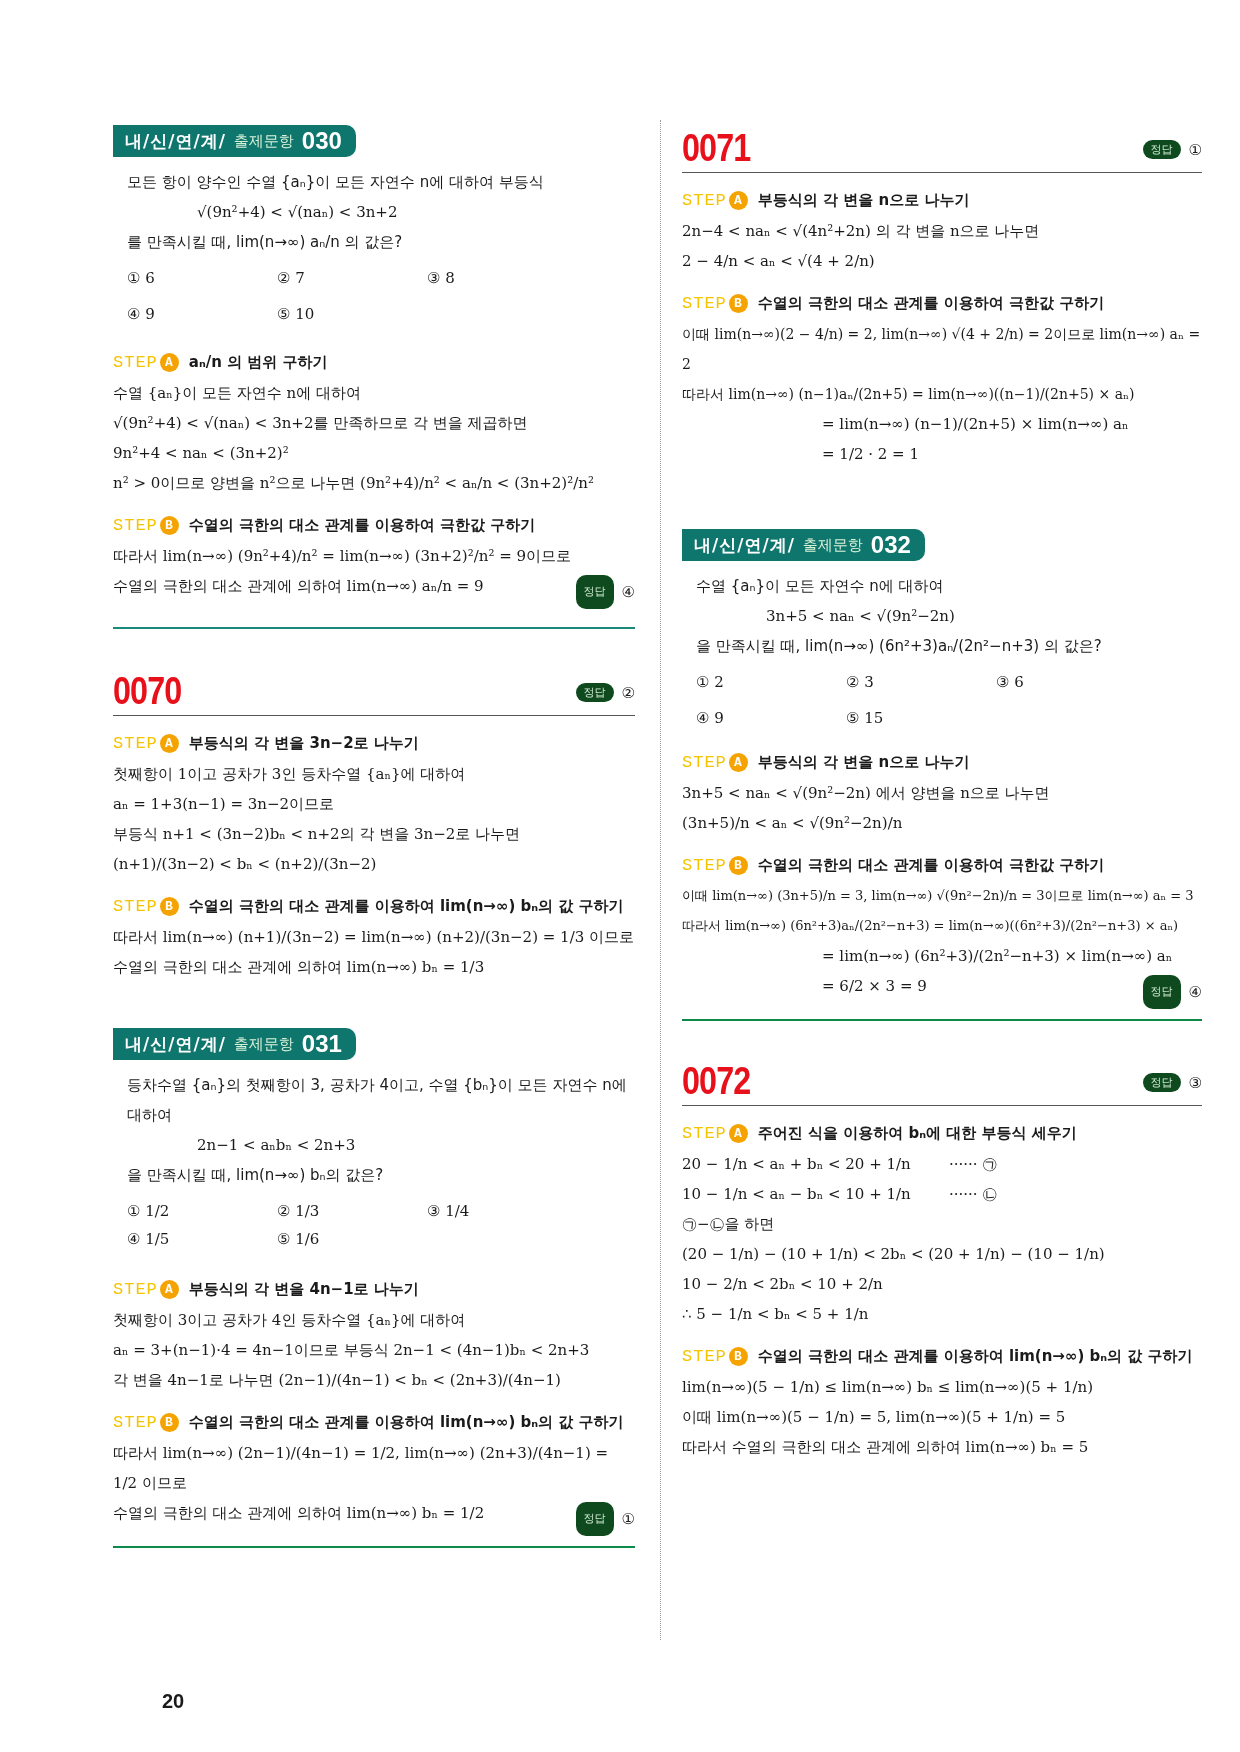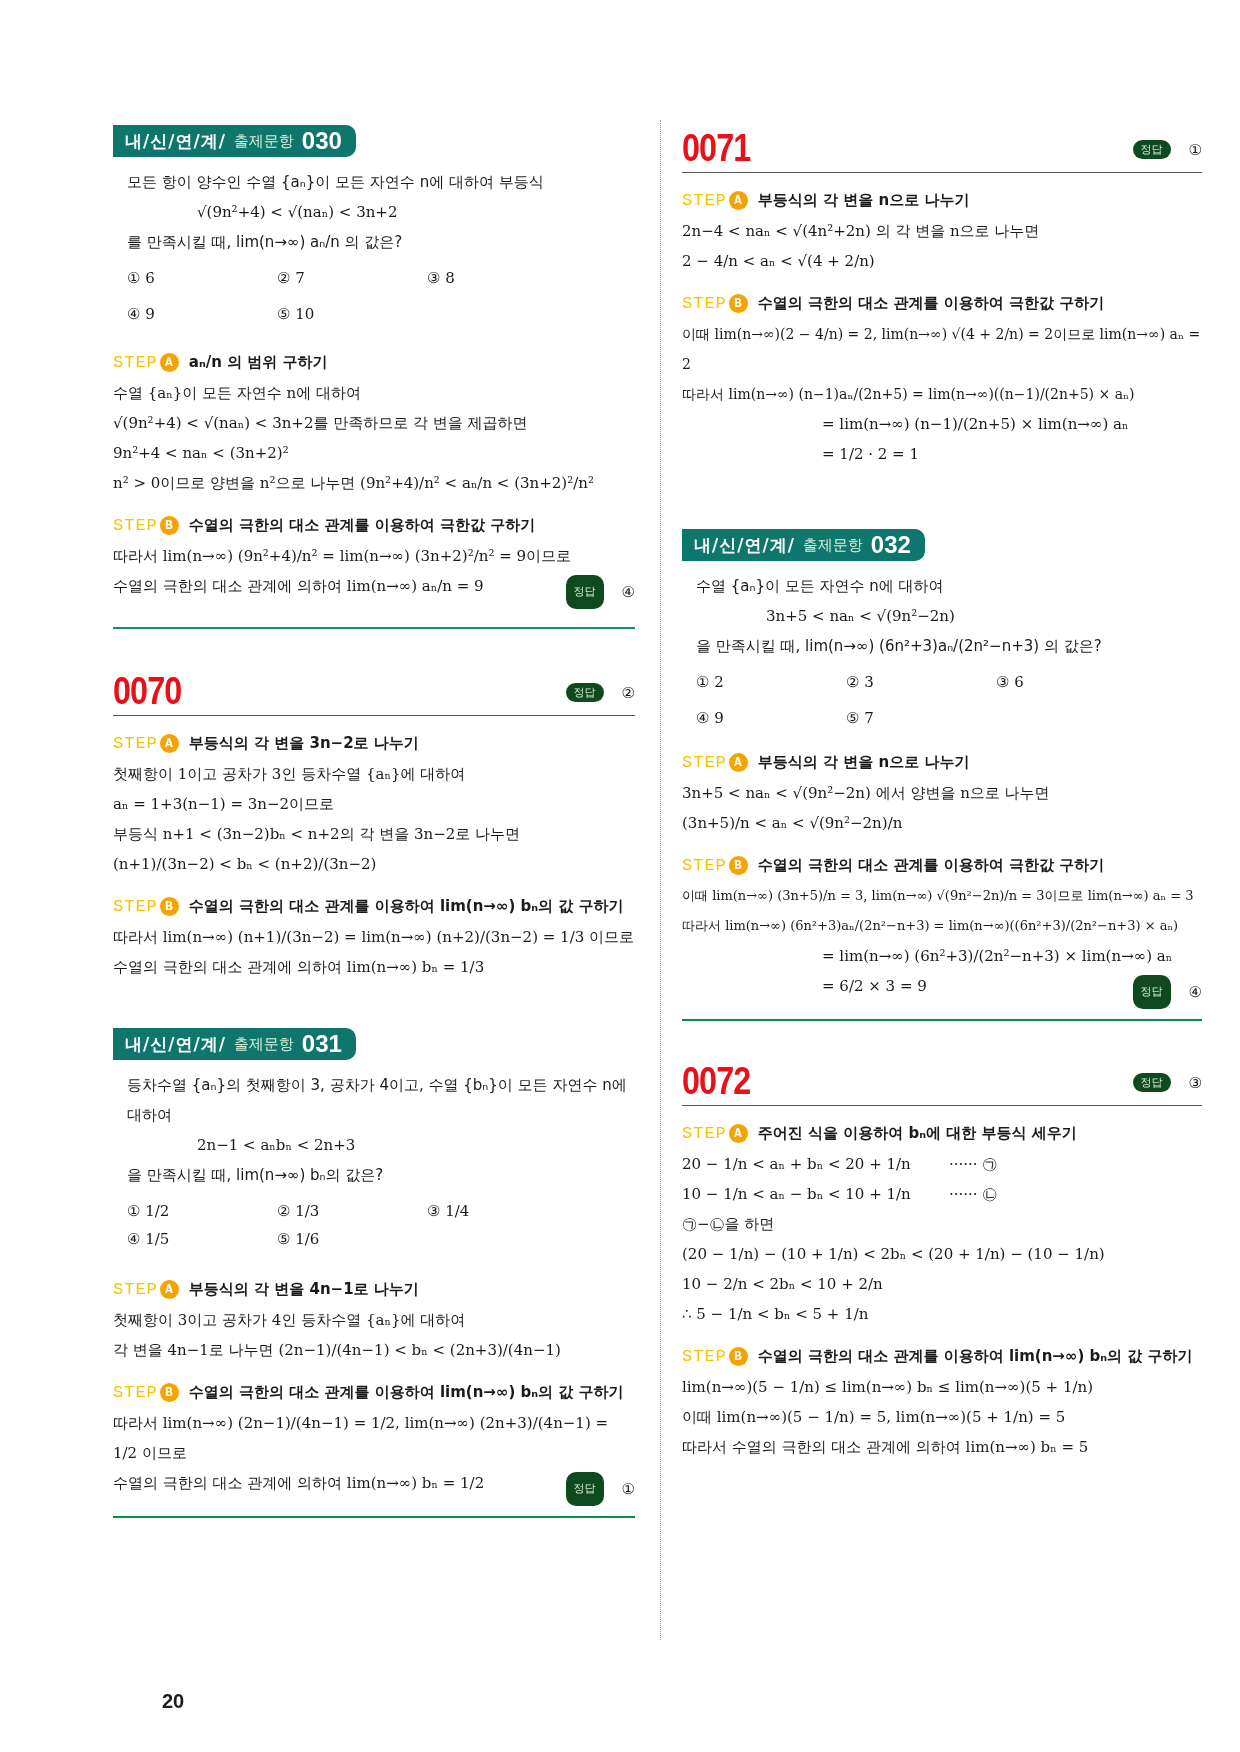--- a/index.html
+++ b/index.html
@@ -23,21 +23,21 @@
   .problem .center { padding-left:70px; }
   .choices { display:grid; grid-template-columns:150px 150px 150px; row-gap:18px; padding-left:14px; margin-top:12px; font-size:15px; }
 
   .step { display:flex; align-items:center; gap:10px; margin-top:18px; margin-bottom:6px; }
   .step-label { font-family:Liberation Mono, monospace; color:#f5c400; font-size:17px; letter-spacing:1px; display:flex; align-items:center; gap:2px; }
   .step-circle { display:inline-flex; width:19px; height:19px; border-radius:50%; background:#f5a300; color:#fff; font-size:13px; font-weight:bold; align-items:center; justify-content:center; }
   .step-title { font-weight:bold; font-size:15px; }
   .line { font-size:15px; line-height:30px; }
   .indent { padding-left:140px; }
 
-  .answer { position:absolute; right:0; display:flex; align-items:center; gap:18px; }
+  .answer { position:absolute; right:0; display:flex; align-items:center; gap:8px; }
   .answer-badge { background:#0f4a1f; color:#cfe8cf; font-size:11px; padding:2px 8px; border-radius:10px; }
   .answer-val { font-size:15px; }
 
   .sep { border-top:2px solid #1a8a7a; margin-top:18px; }
   .sep-green { border-top:2px solid #0c8a4a; }
 
   .prob-head { position:relative; height:46px; border-bottom:1.5px solid #555; margin-top:40px; }
   .prob-num { font-family:"Liberation Sans", sans-serif; font-weight:bold; color:#e8101a; font-size:38px; line-height:44px; letter-spacing:-1px; transform:scaleX(0.85); transform-origin:left; display:inline-block; }
   .prob-head .answer { top:14px; }
 
@@ -151,20 +151,21 @@
   </div>
 
   <div class="step" style="margin-top:32px">
     <span class="step-label">
         <span>STEP</span>
         <span class="step-circle">A</span>
       </span>
     <span class="step-title">부등식의 각 변을 4n−1로 나누기</span>
   </div>
   <div class="line math">첫째항이 3이고 공차가 4인 등차수열 {aₙ}에 대하여</div>
+  <div class="line math">aₙ = 3+(n−1)·4 = 4n−1이므로 부등식 2n−1 &lt; (4n−1)bₙ &lt; 2n+3</div>
   <div class="line math">각 변을 4n−1로 나누면 (2n−1)/(4n−1) &lt; bₙ &lt; (2n+3)/(4n−1)</div>
   <div class="step">
     <span class="step-label">
         <span>STEP</span>
         <span class="step-circle">B</span>
       </span>
     <span class="step-title">수열의 극한의 대소 관계를 이용하여 lim(n→∞) bₙ의 값 구하기</span>
   </div>
   <div class="line math">따라서 lim(n→∞) (2n−1)/(4n−1) = 1/2, lim(n→∞) (2n+3)/(4n−1) = 1/2 이므로</div>
   <div class="line math" style="position:relative">
@@ -218,21 +219,21 @@
   <div class="problem">
     <div class="line">수열 {aₙ}이 모든 자연수 n에 대하여</div>
     <div class="line math center">3n+5 &lt; naₙ &lt; √(9n²−2n)</div>
     <div class="line">을 만족시킬 때, lim(n→∞) (6n²+3)aₙ/(2n²−n+3) 의 값은?</div>
   </div>
   <div class="choices math">
     <span>① 2</span>
     <span>② 3</span>
     <span>③ 6</span>
     <span>④ 9</span>
-    <span>⑤ 7</span>
+    <span>⑤ 15</span>
   </div>
   <div class="step" style="margin-top:26px">
     <span class="step-label">
         <span>STEP</span>
         <span class="step-circle">A</span>
       </span>
     <span class="step-title">부등식의 각 변을 n으로 나누기</span>
   </div>
   <div class="line math">3n+5 &lt; naₙ &lt; √(9n²−2n) 에서 양변을 n으로 나누면</div>
   <div class="line math">(3n+5)/n &lt; aₙ &lt; √(9n²−2n)/n</div>

